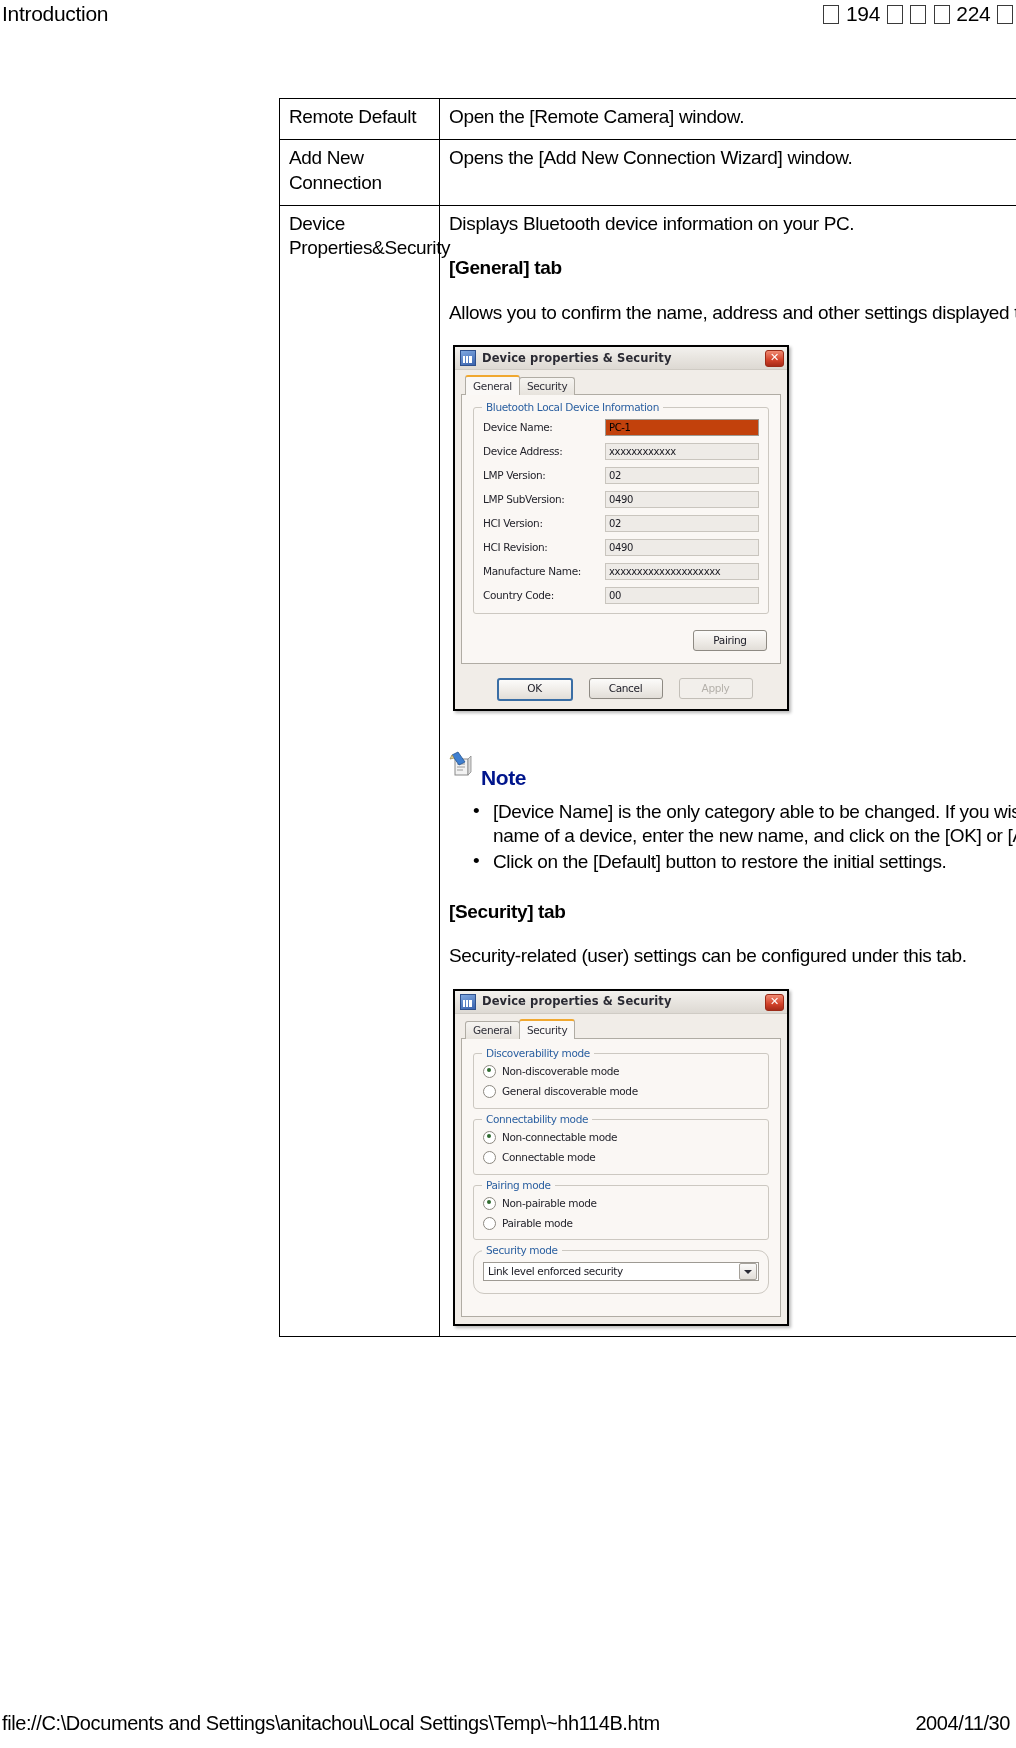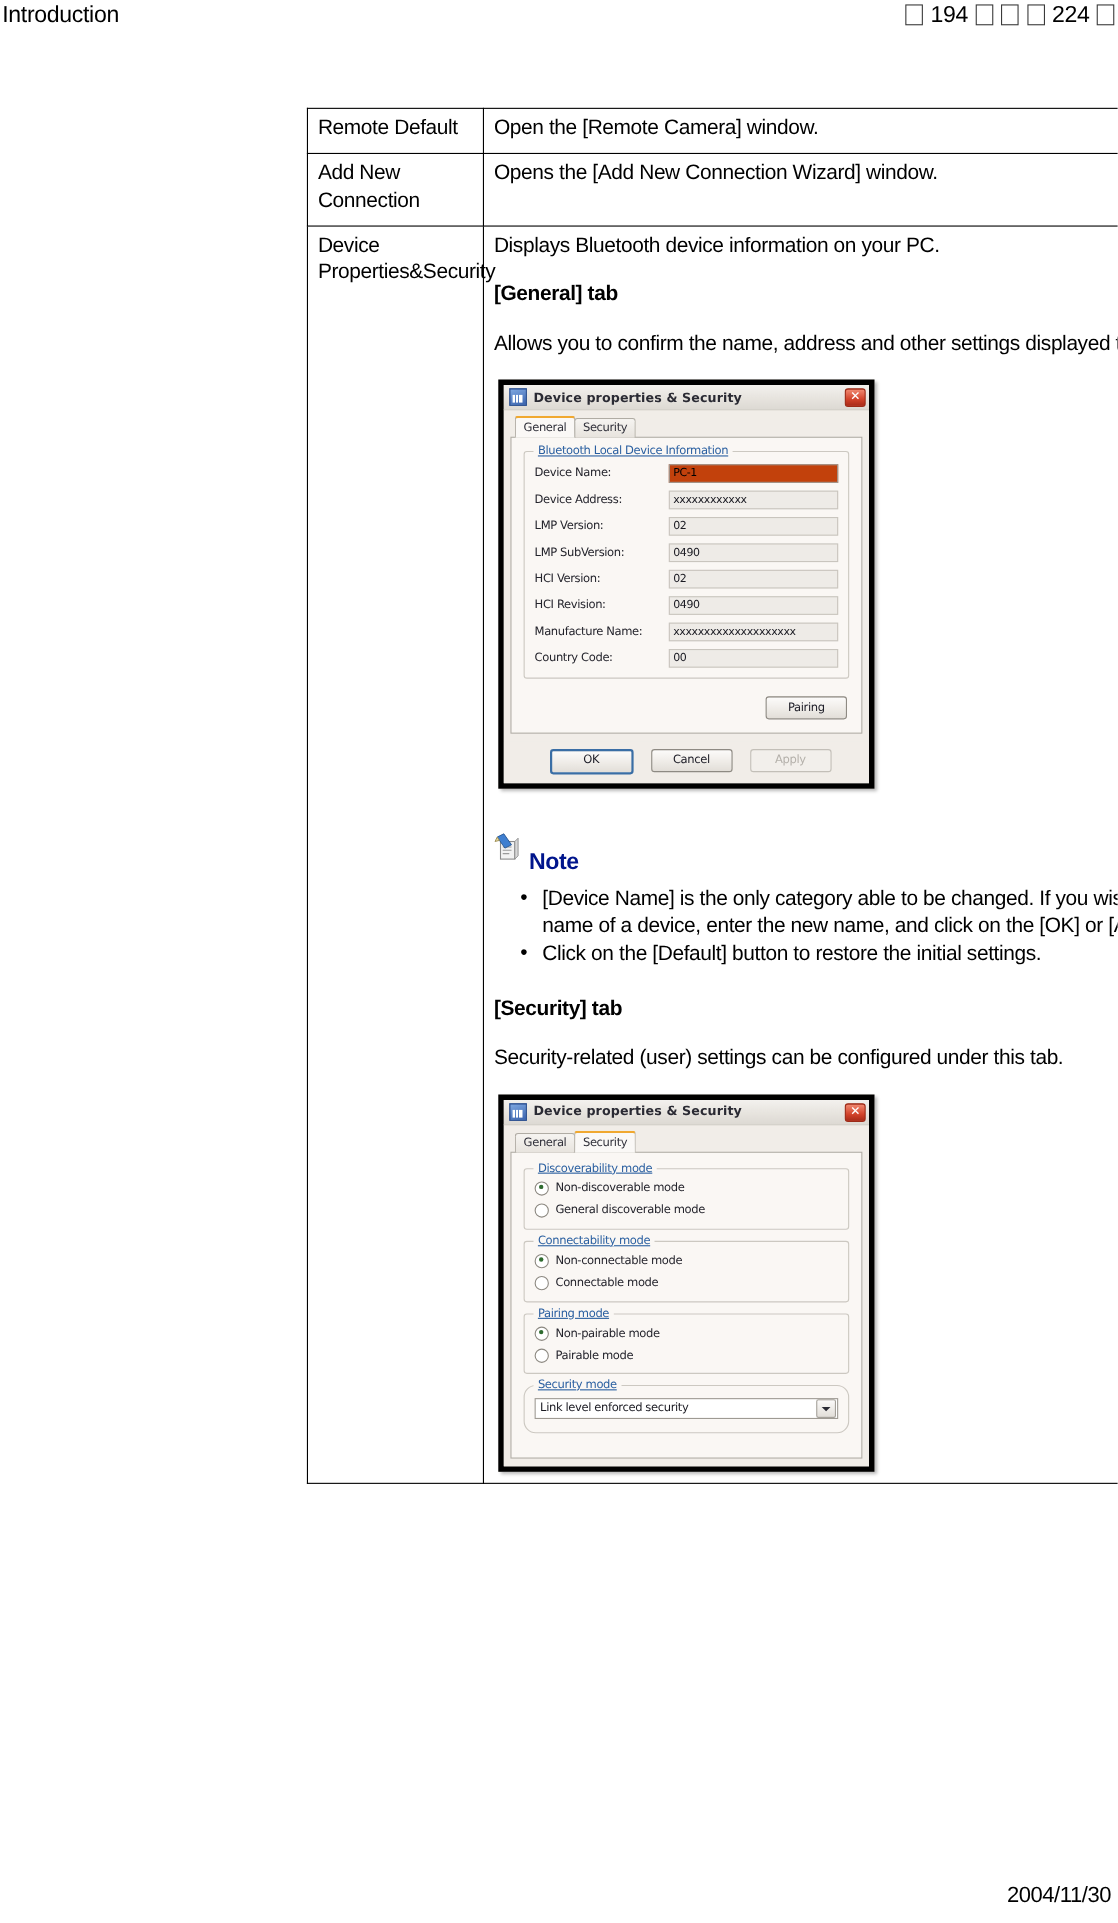--- a/index.html
+++ b/index.html
@@ -112,21 +112,21 @@
     position: absolute;
     left: -20px;
     top: -1px;
     font-size: 19px;
   }
 
   
   .dlg {
     width: 332px;
     background: #f1ede8;
-    border: 5px solid #000000;
+    border: 2px solid #000000;
     box-shadow: 2px 2px 3px rgba(0,0,0,0.28);
     font-family: "DejaVu Sans", sans-serif;
     position: relative;
     margin-left: 0;
   }
   .dlg-titlebar {
     height: 22px;
     background: linear-gradient(180deg,#f3f1ee 0%, #e9e6e1 45%, #ddd9d3 100%);
     border-bottom: 1px solid #cfcbc4;
     display: flex;
@@ -218,21 +218,20 @@
     padding: 11px 9px 9px 9px;
     position: relative;
   }
   .gbox > .glabel {
     position: absolute;
     top: -7px; left: 8px;
     background: #faf7f4;
     padding: 0 4px;
     font-size: 10.5px;
     color: #2a5fa0;
-    text-decoration: underline;
   }
   .gbox.blue > .glabel { color: #2a5fa0; }
 
   .frow {
     display: flex;
     align-items: center;
     margin-bottom: 7px;
   }
   .frow:last-child { margin-bottom: 0; }
   .flabel {
@@ -530,14 +529,15 @@
           </div>
         </div>
 
       </td>
     </tr>
   </tbody>
 </table>
 </div>
 
 <div class="pg-footer">
+  <div class="left">file://C:\Documents and Settings\anitachou\Local Settings\Temp\~hh114B.htm</div>
   <div class="right">2004/11/30</div>
 </div>
 
 </body></html>

